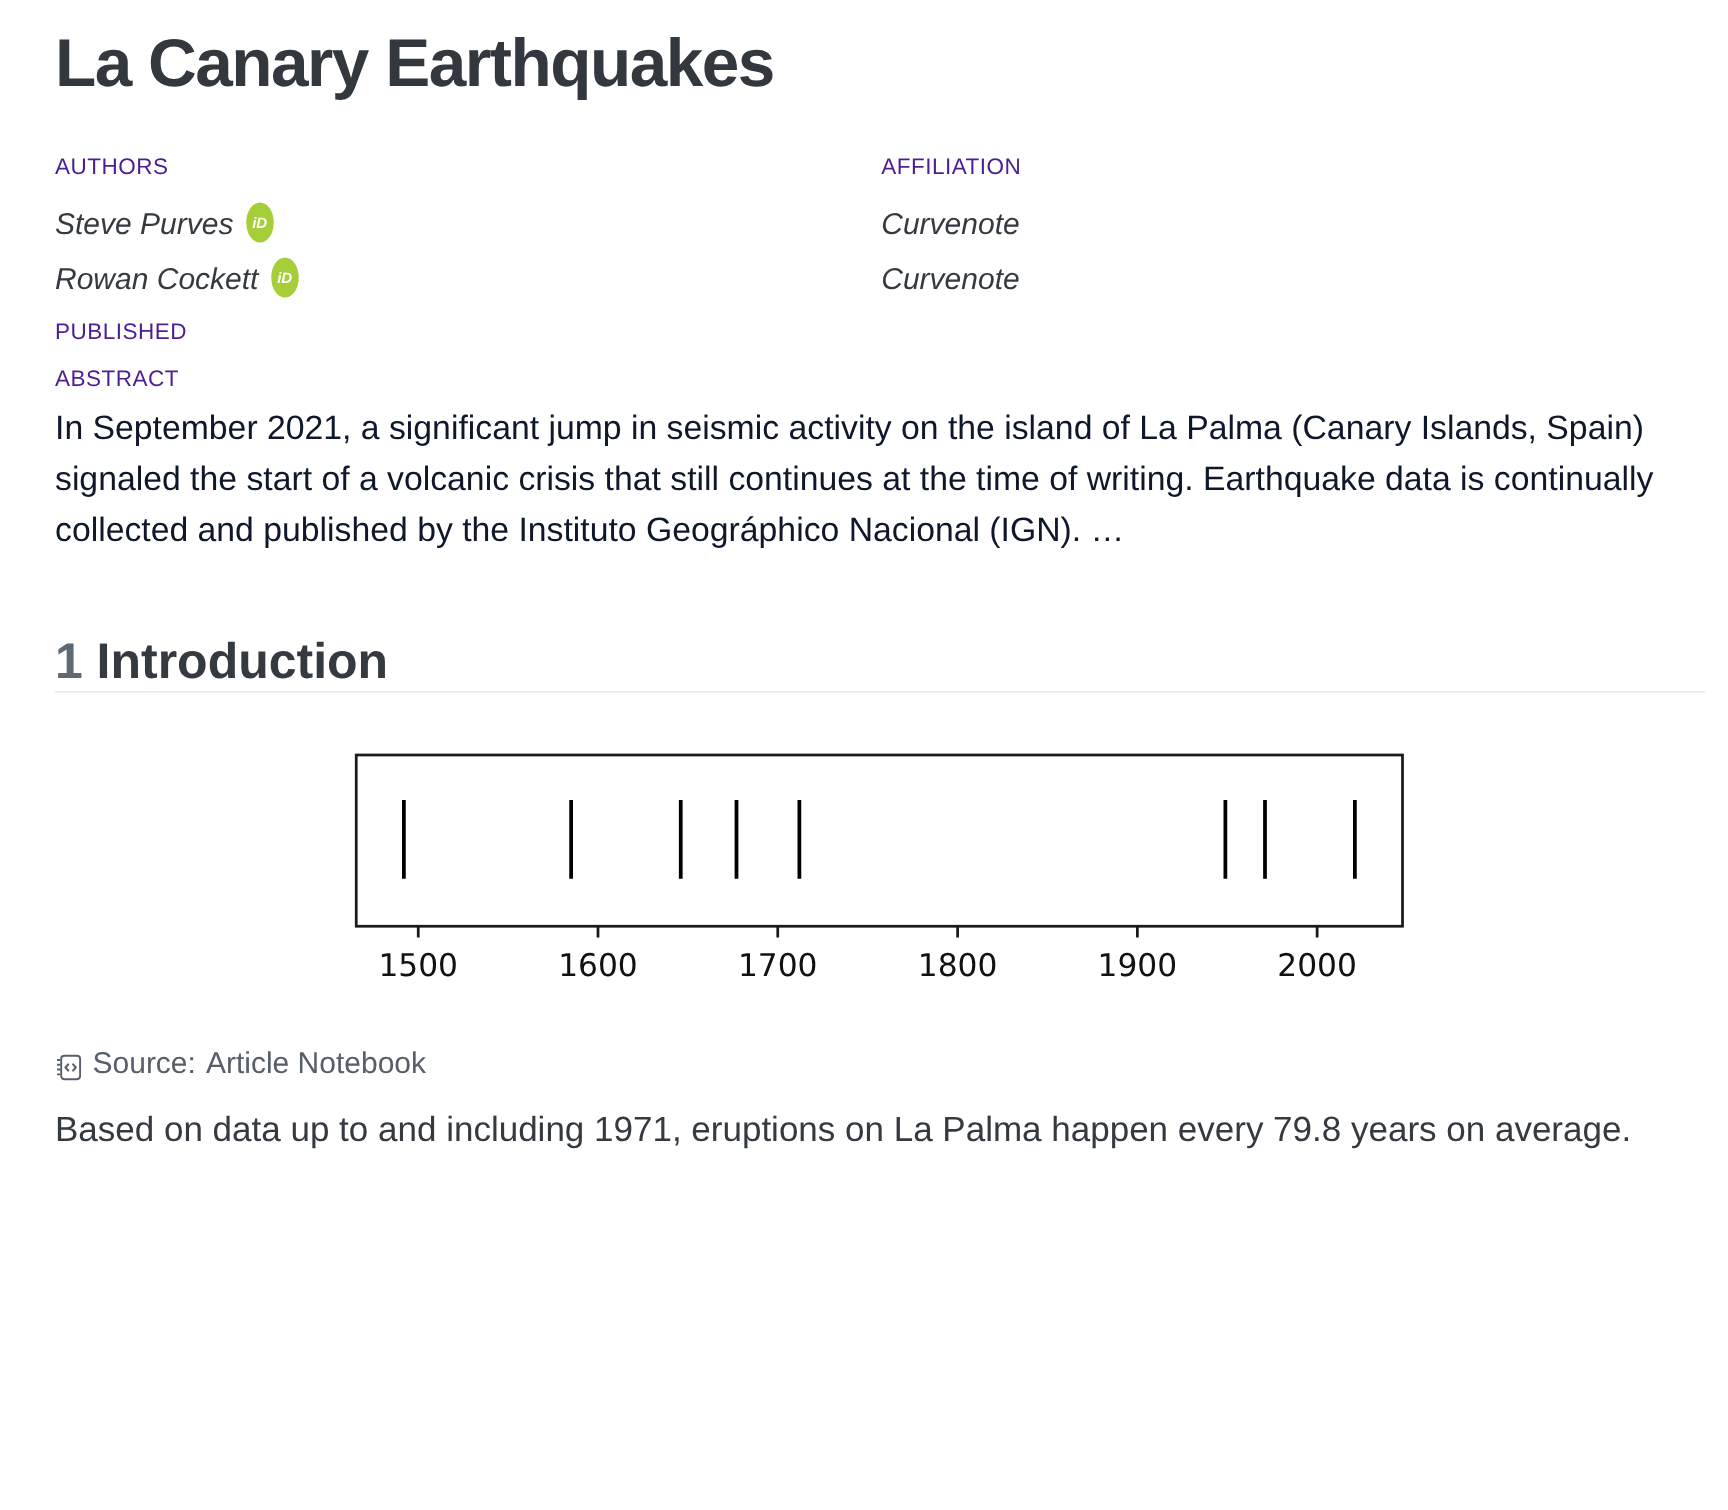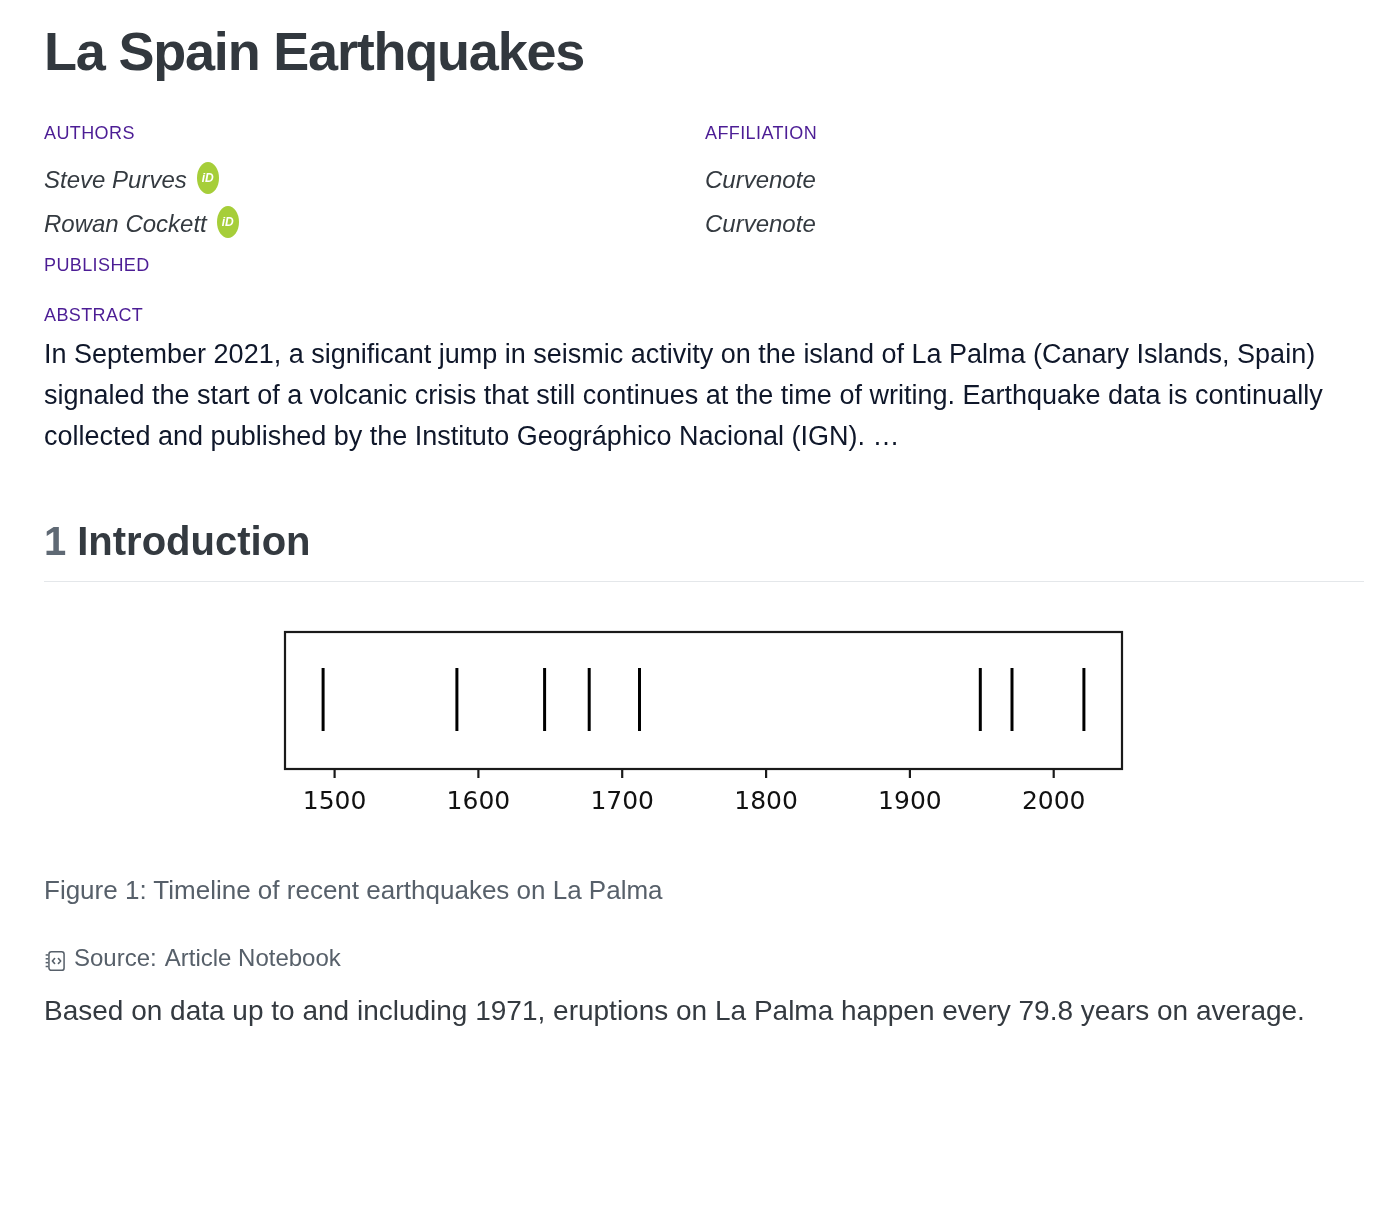--- a/index.html
+++ b/index.html
@@ -50,37 +50,36 @@
     width: 22px; height: 32px;
     border-radius: 50%;
     background: #a6ce39;
     color: #ffffff;
     font-size: 12px;
     font-weight: 700;
     margin-left: 10px;
     text-decoration: none;
   }
   .meta-block { margin-top: 16px; }
-  .abstract-block { margin-top: 28px; }
+  .abstract-block { margin-top: 16px; }
   .abstract-text {
     margin-top: 8px;
     font-size: 27px;
     line-height: 41px;
     color: #0f172a;
     max-width: 1308px;
   }
 
   
   .section-heading {
     margin-top: 60px;
     font-size: 40px;
     font-weight: 700;
     color: #343a40;
     line-height: 48px;
-    padding-bottom: 16px;
     border-bottom: 1px solid #e4e7ea;
   }
   .section-number { color: #5f6974; margin-right: 11px; font-weight: 700; }
 
   
   .figure-block { margin-top: 48px; }
   .chart-wrap { width: 843px; margin: 0 auto; }
   .figure-caption {
     margin-top: 48px;
     font-size: 26px;
@@ -106,21 +105,21 @@
     color: #343a40;
     max-width: 1308px;
   }
 </style>
 </head>
 <body>
 
 <div class="page">
   <div class="content">
 
-    <h1 class="article-title">La Spain Earthquakes</h1>
+    <h1 class="article-title">La Canary Earthquakes</h1>
 
     <div class="meta-grid">
       <div>
         <div class="meta-label">AUTHORS</div>
         <div class="meta-value-row">
           <span>Steve Purves</span>
           <a class="orcid-badge" href="#">iD</a>
         </div>
         <div class="meta-value-row">
           <span>Rowan Cockett</span>
@@ -166,21 +165,20 @@
             <line x1="339.2" y1="139" x2="339.2" y2="148" stroke="#1a1a1a" stroke-width="2.2"></line>
             <text x="339.2" y="179" text-anchor="middle" font-family="DejaVu Sans, sans-serif" font-size="25" fill="#111111">1700</text>
             <line x1="483.1" y1="139" x2="483.1" y2="148" stroke="#1a1a1a" stroke-width="2.2"></line>
             <text x="483.1" y="179" text-anchor="middle" font-family="DejaVu Sans, sans-serif" font-size="25" fill="#111111">1800</text>
             <line x1="626.9" y1="139" x2="626.9" y2="148" stroke="#1a1a1a" stroke-width="2.2"></line>
             <text x="626.9" y="179" text-anchor="middle" font-family="DejaVu Sans, sans-serif" font-size="25" fill="#111111">1900</text>
             <line x1="770.7" y1="139" x2="770.7" y2="148" stroke="#1a1a1a" stroke-width="2.2"></line>
             <text x="770.7" y="179" text-anchor="middle" font-family="DejaVu Sans, sans-serif" font-size="25" fill="#111111">2000</text>
           </svg>
       </div>
-      <figcaption class="figure-caption">Figure 1: Timeline of recent earthquakes on La Palma</figcaption>
     </figure>
 
     <a class="source-row" href="#">
       <svg width="22" height="22" viewBox="0 0 16 16" fill="none" stroke="#57606a">
         <rect x="3.6" y="1.2" width="11" height="13.6" rx="1.8" stroke-width="1.1"></rect>
         <line x1="1.2" y1="3.6" x2="3.2" y2="3.6" stroke-width="1.1"></line>
         <line x1="1.2" y1="6.4" x2="3.2" y2="6.4" stroke-width="1.1"></line>
         <line x1="1.2" y1="9.2" x2="3.2" y2="9.2" stroke-width="1.1"></line>
         <line x1="1.2" y1="12" x2="3.2" y2="12" stroke-width="1.1"></line>
         <path d="M7.7 6.2 L6.1 8 L7.7 9.8" stroke-width="1.2" stroke-linecap="round" stroke-linejoin="round"></path>

